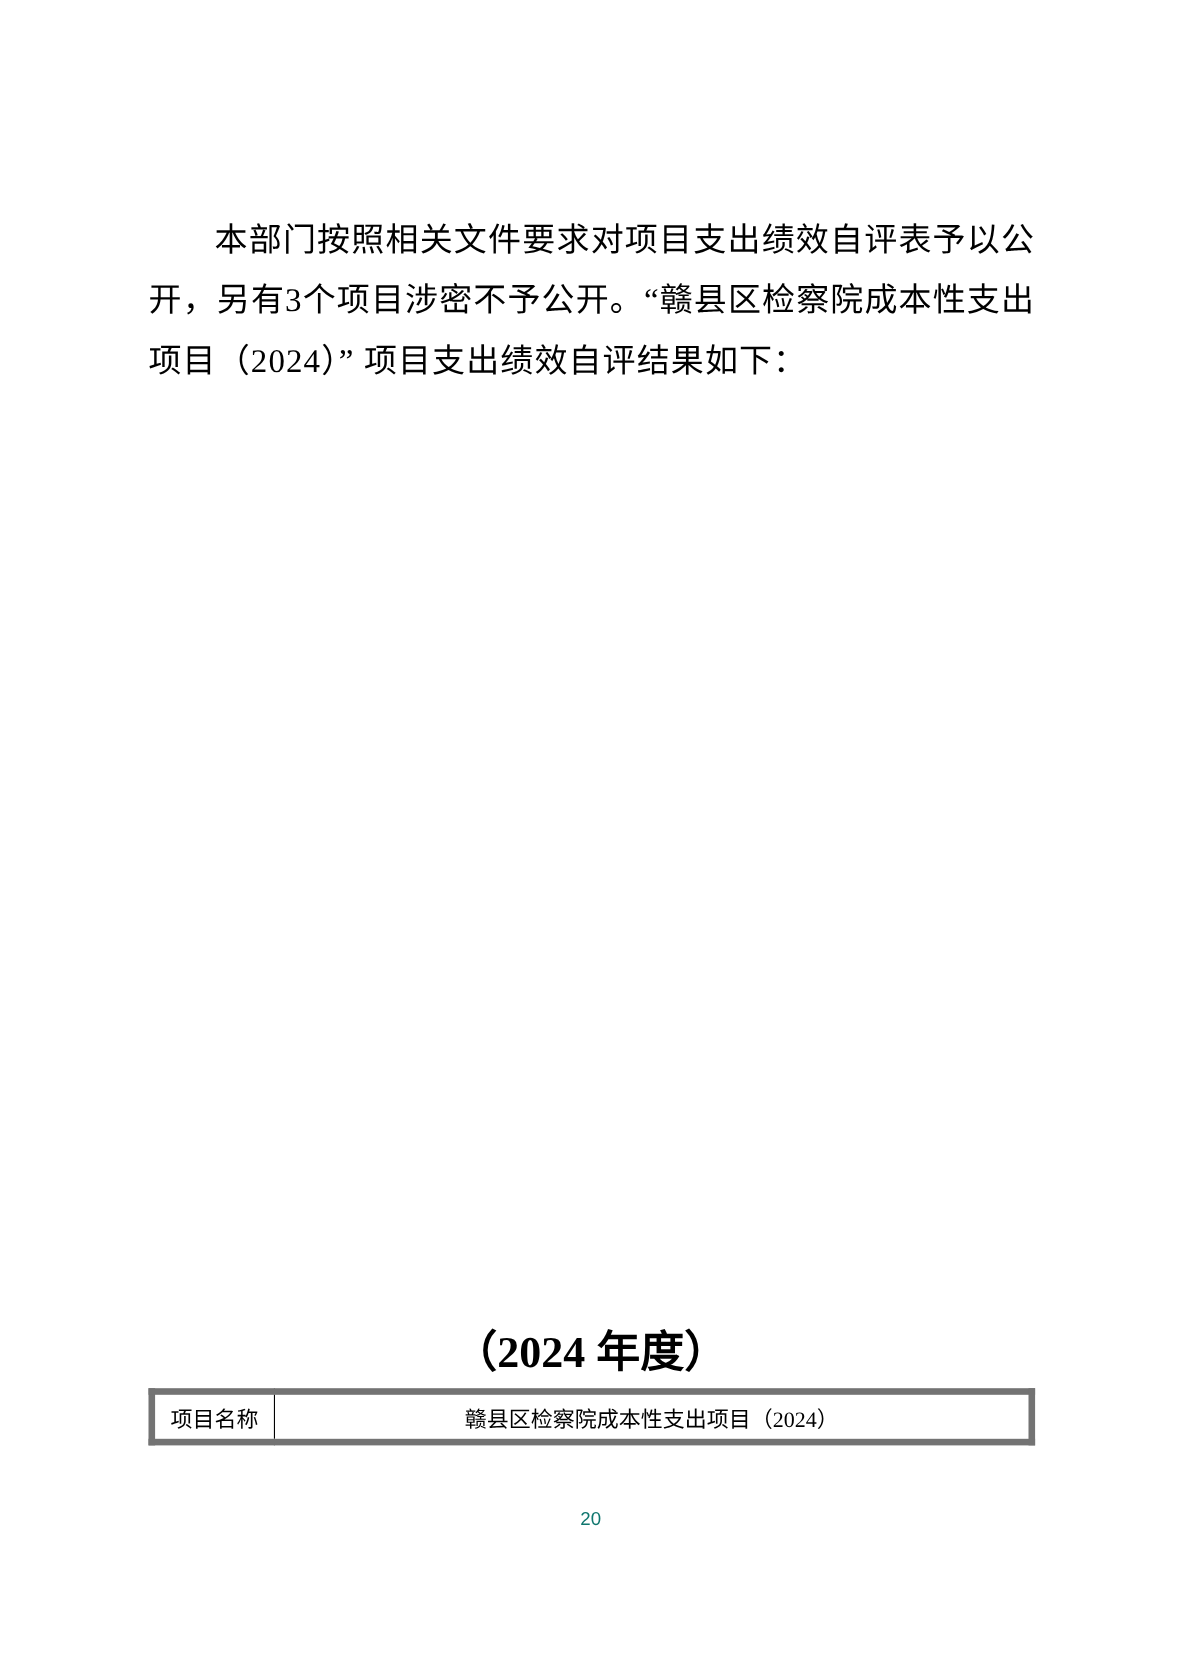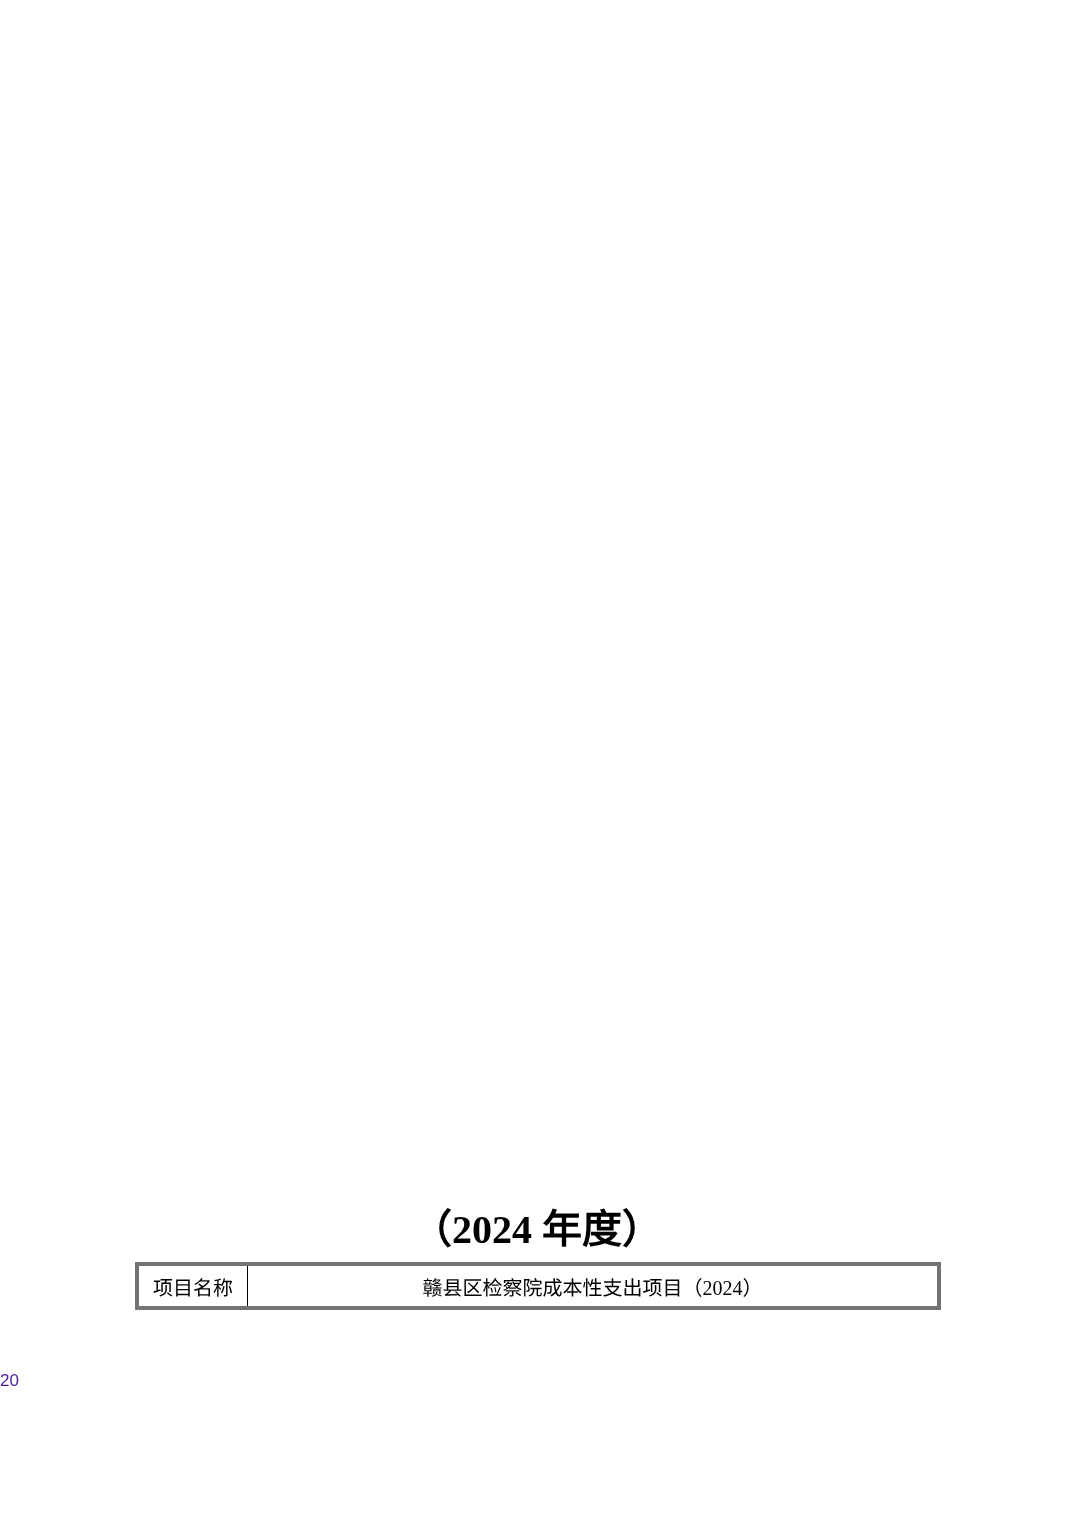--- a/index.html
+++ b/index.html
@@ -66,45 +66,47 @@
   }
   table.self-eval-table td {
     border: 1px solid #000000;
     height: 40px;
     text-align: center;
     vertical-align: middle;
     font-size: 20px;
     padding: 0 4px;
   }
   table.self-eval-table {
-    border: 4px solid #737373;
+    border: 6px solid #737373;
   }
   td.cell-label {
     width: 100px;
     font-weight: normal;
   }
   td.cell-value {
     font-weight: normal;
   }
   .page-number {
     position: absolute;
     top: 1371px;
     left: 0;
     width: 100%;
+    text-align: center;
     font-family: "Liberation Sans", sans-serif;
     font-size: 17px;
-    color: #4c1d95;
+    color: #0f766e;
   }
 </style>
 </head>
 <body>
 
 <div class="page">
 
   <div class="doc-body">
+    <p class="indent">本部门按照相关文件要求对项目支出绩效自评表予以公开，另有3个项目涉密不予公开。“赣县区检察院成本性支出项目（2024）” 项目支出绩效自评结果如下：</p>
   </div>
 
   <h2 class="doc-subtitle">（2024 年度）</h2>
 
   <table class="self-eval-table">
     <tbody>
       <tr>
         <td class="cell-label">项目名称</td>
         <td class="cell-value">赣县区检察院成本性支出项目（2024）</td>
       </tr>

